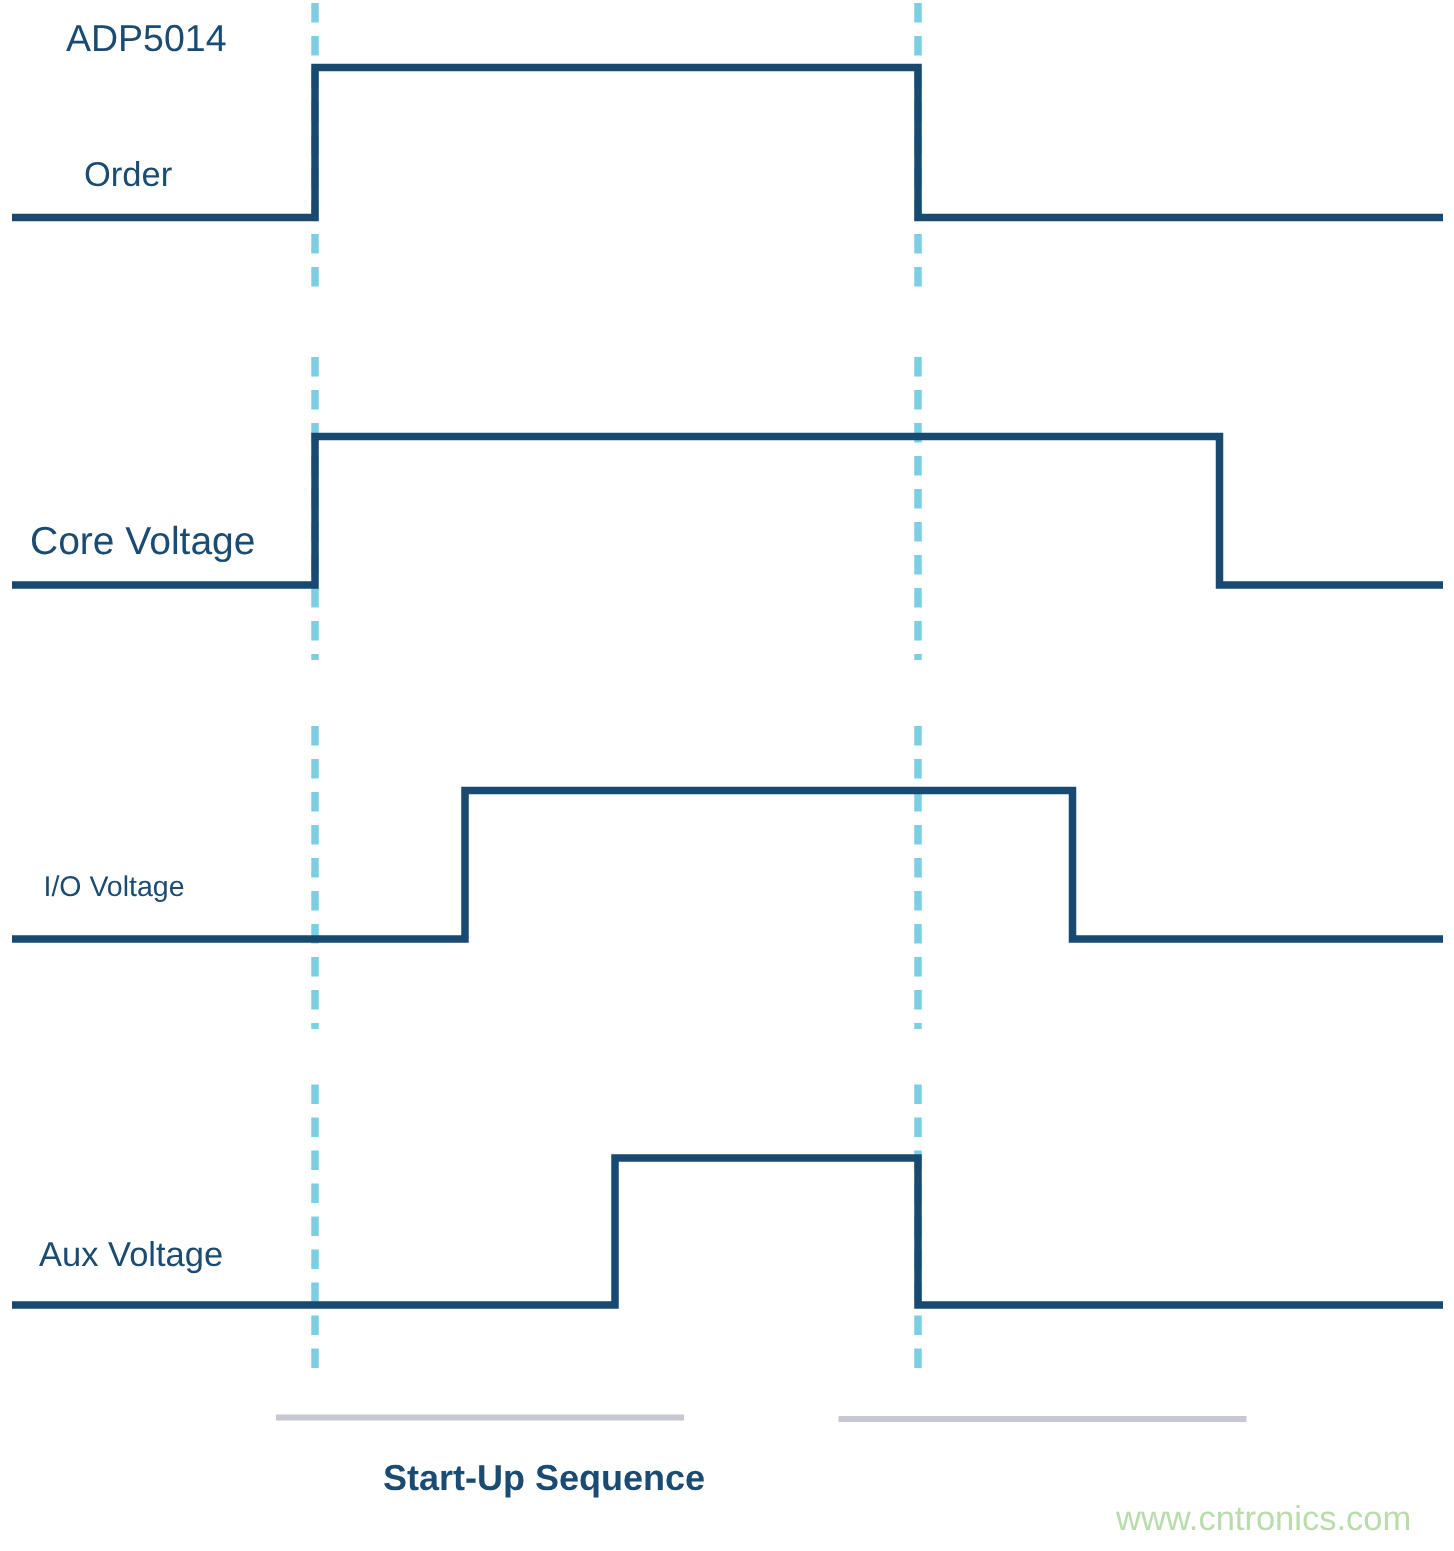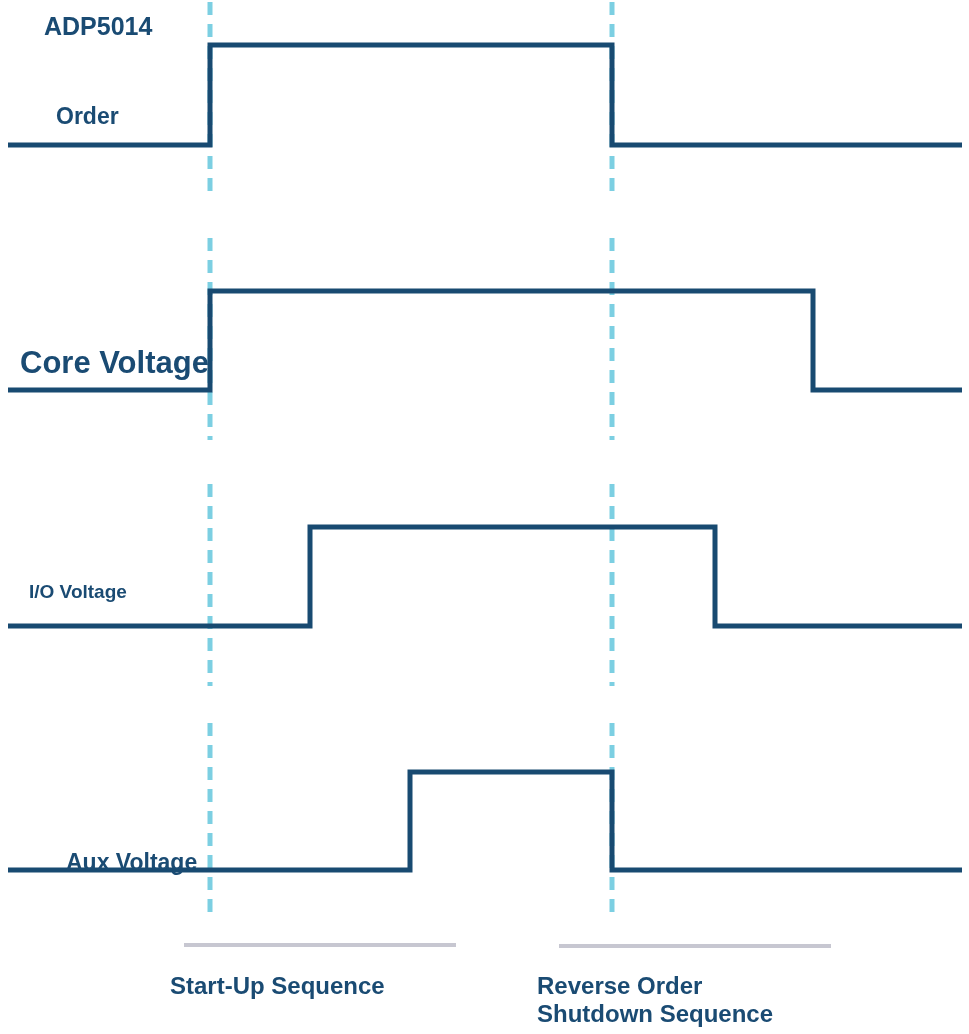--- a/index.html
+++ b/index.html
@@ -19,34 +19,34 @@
     font-family: "Liberation Sans", sans-serif;
     overflow: hidden;
   }
   svg.canvas { position: absolute; left: 0; top: 0; }
   .wave { fill: none; stroke: var(--c-wave); stroke-width: 5; }
   .guide { stroke: var(--c-guide); stroke-width: 5; stroke-dasharray: 13 9; }
   .seq-underline { stroke: var(--c-underline); stroke-width: 4; }
   .lbl {
     position: absolute;
     color: var(--c-text);
-    font-weight: bold;
+    font-weight: normal;
     white-space: nowrap;
   }
   .title-lbl { left: 44px; top: 12px; font-size: 25px; }
   .sig-enable { left: 56px; top: 103px; font-size: 23px; }
-  .sig-core   { left: 20px; top: 345px; font-size: 31px; text-align: center; }
+  .sig-core   { left: 20px; top: 345px; font-size: 26px; text-align: center; }
   .sig-io     { left: 29px; top: 581px; font-size: 19px; }
-  .sig-aux    { left: 26px; top: 849px; font-size: 23px; margin-left: 40px; }
+  .sig-aux    { left: 26px; top: 823px; font-size: 23px; }
   .seq-label {
     position: absolute;
     color: var(--c-text);
     font-weight: bold;
     font-size: 24px;
-    text-align: left;
+    text-align: right;
     line-height: 28px;
   }
   .seq-startup { left: 170px; top: 972px; width: 300px; }
   .seq-shutdown { left: 537px; top: 972px; width: 320px; }
   .watermark {
     position: absolute;
     left: 744px; top: 999px;
     color: var(--c-watermark);
     font-size: 23px;
     font-weight: normal;
@@ -75,27 +75,24 @@
 
     <line class="seq-underline" x1="184" x2="456" y1="945" y2="945"></line>
     <line class="seq-underline" x1="559" x2="831" y1="946" y2="946"></line>
 
     <path class="wave" d="M 8 145 H 210 V 45 H 612 V 145 H 962"></path>
     <path class="wave" d="M 8 390 H 210 V 291 H 813 V 390 H 962"></path>
     <path class="wave" d="M 8 626 H 310 V 527 H 715 V 626 H 962"></path>
     <path class="wave" d="M 8 870 H 410 V 772 H 612 V 870 H 962"></path>
   </svg>
 
+  <div class="watermark">www.cntronics.com</div>
 
   <div class="lbl title-lbl">ADP5014</div>
   <div class="lbl sig-enable">Order</div>
   <div class="lbl sig-core">Core Voltage</div>
   <div class="lbl sig-io">I/O Voltage</div>
   <div class="lbl sig-aux">Aux Voltage</div>
 
   <div class="seq-label seq-startup">Start-Up Sequence</div>
 
-  <div class="seq-label seq-shutdown">
-    <div>Reverse Order</div>
-    <div>Shutdown Sequence</div>
-  </div>
 
 </div>
 
 </body></html>

